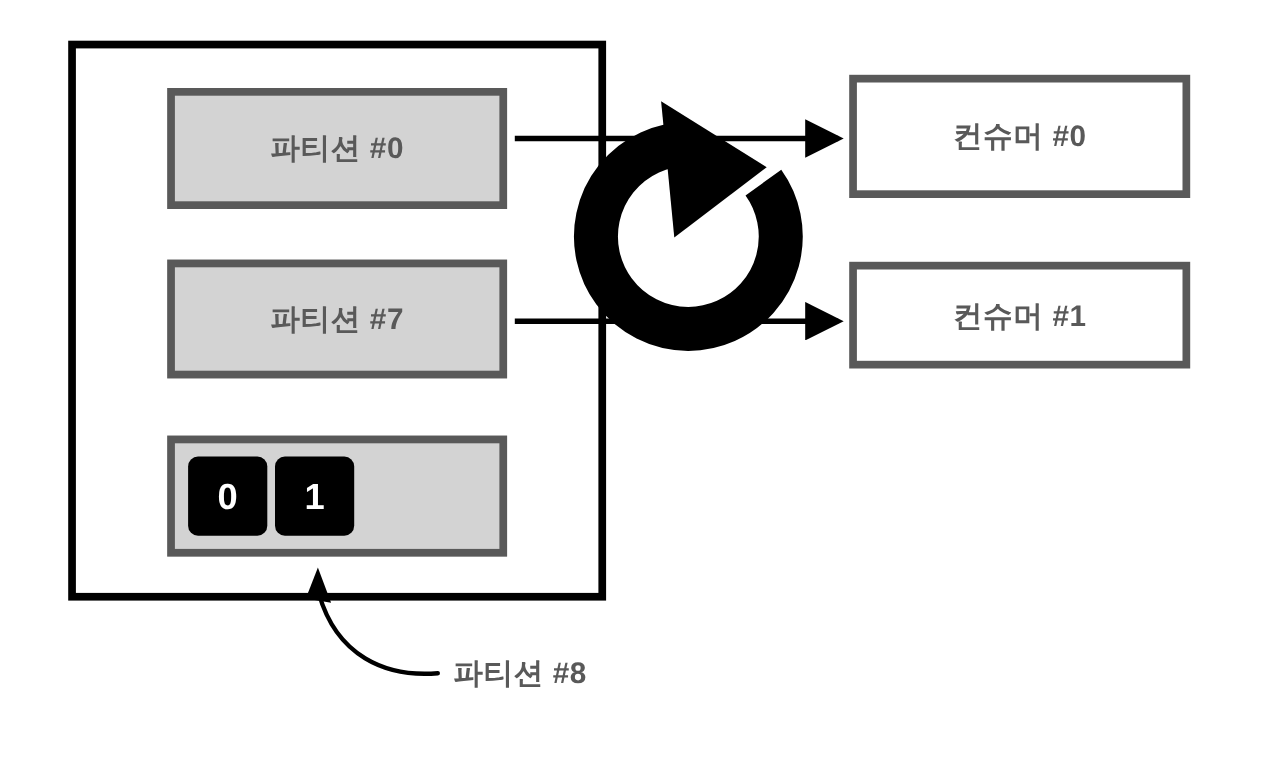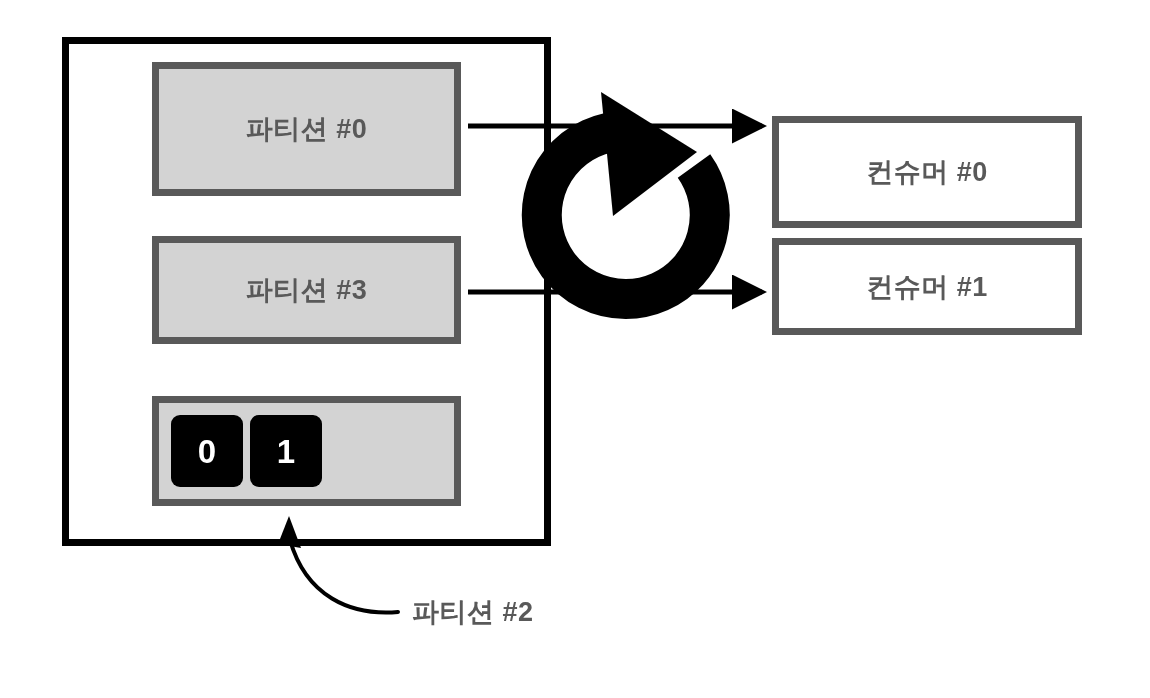--- a/index.html
+++ b/index.html
@@ -35,21 +35,21 @@
     position: absolute;
     left: 152px;
     width: 309px;
     box-sizing: border-box;
     border: 7px solid #595959;
     background: #d3d3d3;
     display: flex;
     align-items: center;
     justify-content: center;
   }
-  .partition-box.p0 { top: 62px;  height: 134px; }
+  .partition-box.p0 { top: 80px;  height: 110px; }
   .partition-box.p1 { top: 236px; height: 108px; }
   .partition-box.p2 { top: 396px; height: 110px; justify-content: flex-start; padding-left: 12px; }
 
   .partition-label {
     font-size: 27px;
     font-weight: bold;
     color: #595959;
     letter-spacing: 0.5px;
     white-space: nowrap;
   }
@@ -78,21 +78,21 @@
     position: absolute;
     left: 772px;
     width: 310px;
     box-sizing: border-box;
     border: 7px solid #595959;
     background: #ffffff;
     display: flex;
     align-items: center;
     justify-content: center;
   }
-  .consumer-box.c0 { top: 68px;  height: 112px; margin-top: 48px; }
+  .consumer-box.c0 { top: 68px;  height: 112px; }
   .consumer-box.c1 { top: 238px; height: 97px; }
 
   .consumer-label {
     font-size: 27px;
     font-weight: bold;
     color: #595959;
     letter-spacing: 0.5px;
     white-space: nowrap;
   }
 
@@ -123,21 +123,21 @@
 
 <div id="canvas">
 
   <div class="broker-box"></div>
 
   <div class="partition-box p0">
     <span class="partition-label">파티션 #0</span>
   </div>
 
   <div class="partition-box p1">
-    <span class="partition-label">파티션 #3</span>
+    <span class="partition-label">파티션 #7</span>
   </div>
 
   <div class="partition-box p2">
     <div class="badge-row">
       <div class="offset-badge">0</div>
       <div class="offset-badge">1</div>
     </div>
   </div>
 
   <div class="consumer-box c0">
@@ -166,15 +166,15 @@
 
       <path d="M 601 92 L 697 152 L 613 216 Z" fill="#000000"></path>
     </g>
 
     <g>
       <path d="M 398 612 C 350 616 306 596 290 540" fill="none" stroke="#000000" stroke-width="4" stroke-linecap="round"></path>
       <path d="M 289 516 L 301 548 L 278 544 Z" fill="#000000"></path>
     </g>
   </svg>
 
-  <div class="callout-label">파티션 #2</div>
+  <div class="callout-label">파티션 #8</div>
 
 </div>
 
 </body></html>

